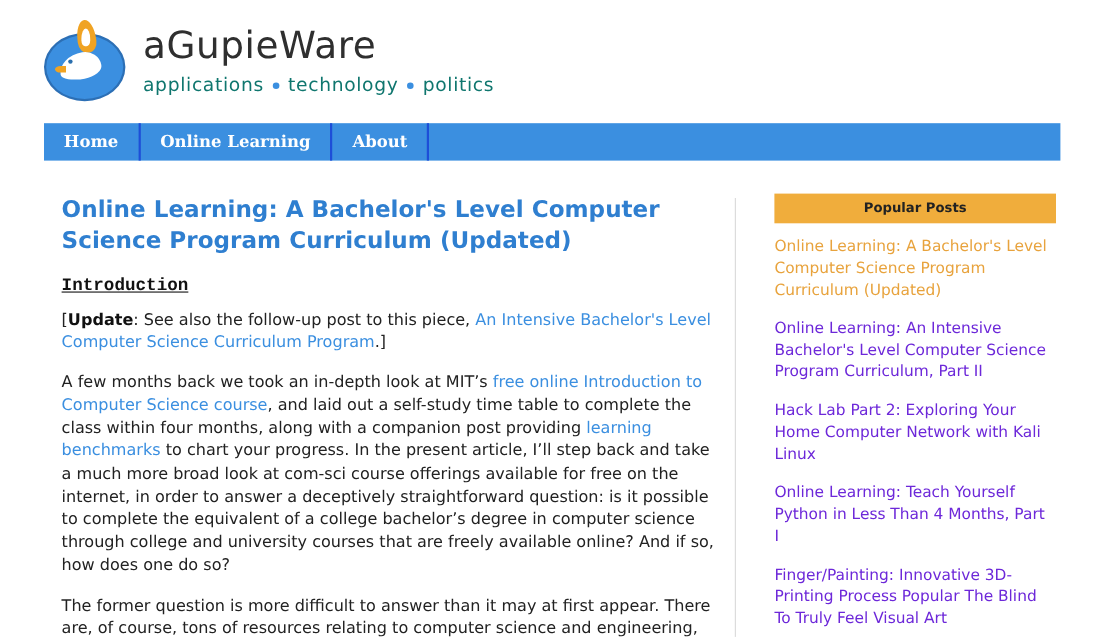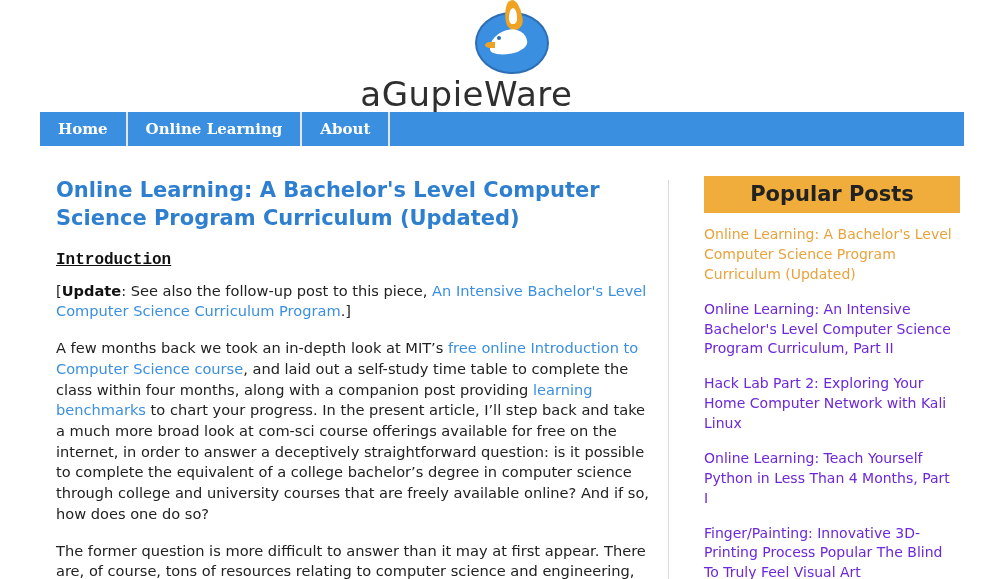--- a/index.html
+++ b/index.html
@@ -19,21 +19,20 @@
     background: #ffffff;
   }
 
   
   .header {
     position: relative;
     height: 112px;
     padding-left: 40px;
     display: flex;
     align-items: center;
-    flex-direction: column;
   }
   .logo-mark {
     position: relative;
     width: 76px;
     height: 76px;
     flex: 0 0 76px;
     margin-right: 14px;
   }
   .logo-circle {
     position: absolute;
@@ -118,21 +117,21 @@
     align-items: stretch;
   }
   .nav-item {
     display: flex;
     align-items: center;
     padding: 0 18px;
     color: #ffffff;
     font-family: "DejaVu Serif", serif;
     font-weight: bold;
     font-size: 15px;
-    border-right: 2px solid #e5e5e5;
+    border-right: 2px solid #1d4ed8;
     white-space: nowrap;
     cursor: pointer;
   }
   .nav-item:first-child { border-left: none; }
 
   
   .content {
     position: absolute;
     left: 16px;
     top: 176px;
@@ -185,21 +184,21 @@
     text-decoration: none;
   }
   b.upd { font-weight: bold; color: #111; }
 
   
   .pp-head {
     background: #f0ad3c;
     color: #222222;
     font-family: "DejaVu Sans", sans-serif;
     font-weight: bold;
-    font-size: 21px;
+    font-size: 12px;
     text-align: center;
     padding: 6px 0 7px 0;
     width: 256px;
   }
   .pp-list { margin-top: 12px; width: 252px; }
   .pp-item {
     font-family: "DejaVu Sans", sans-serif;
     font-size: 14px;
     line-height: 1.42;
     margin-bottom: 15px;

